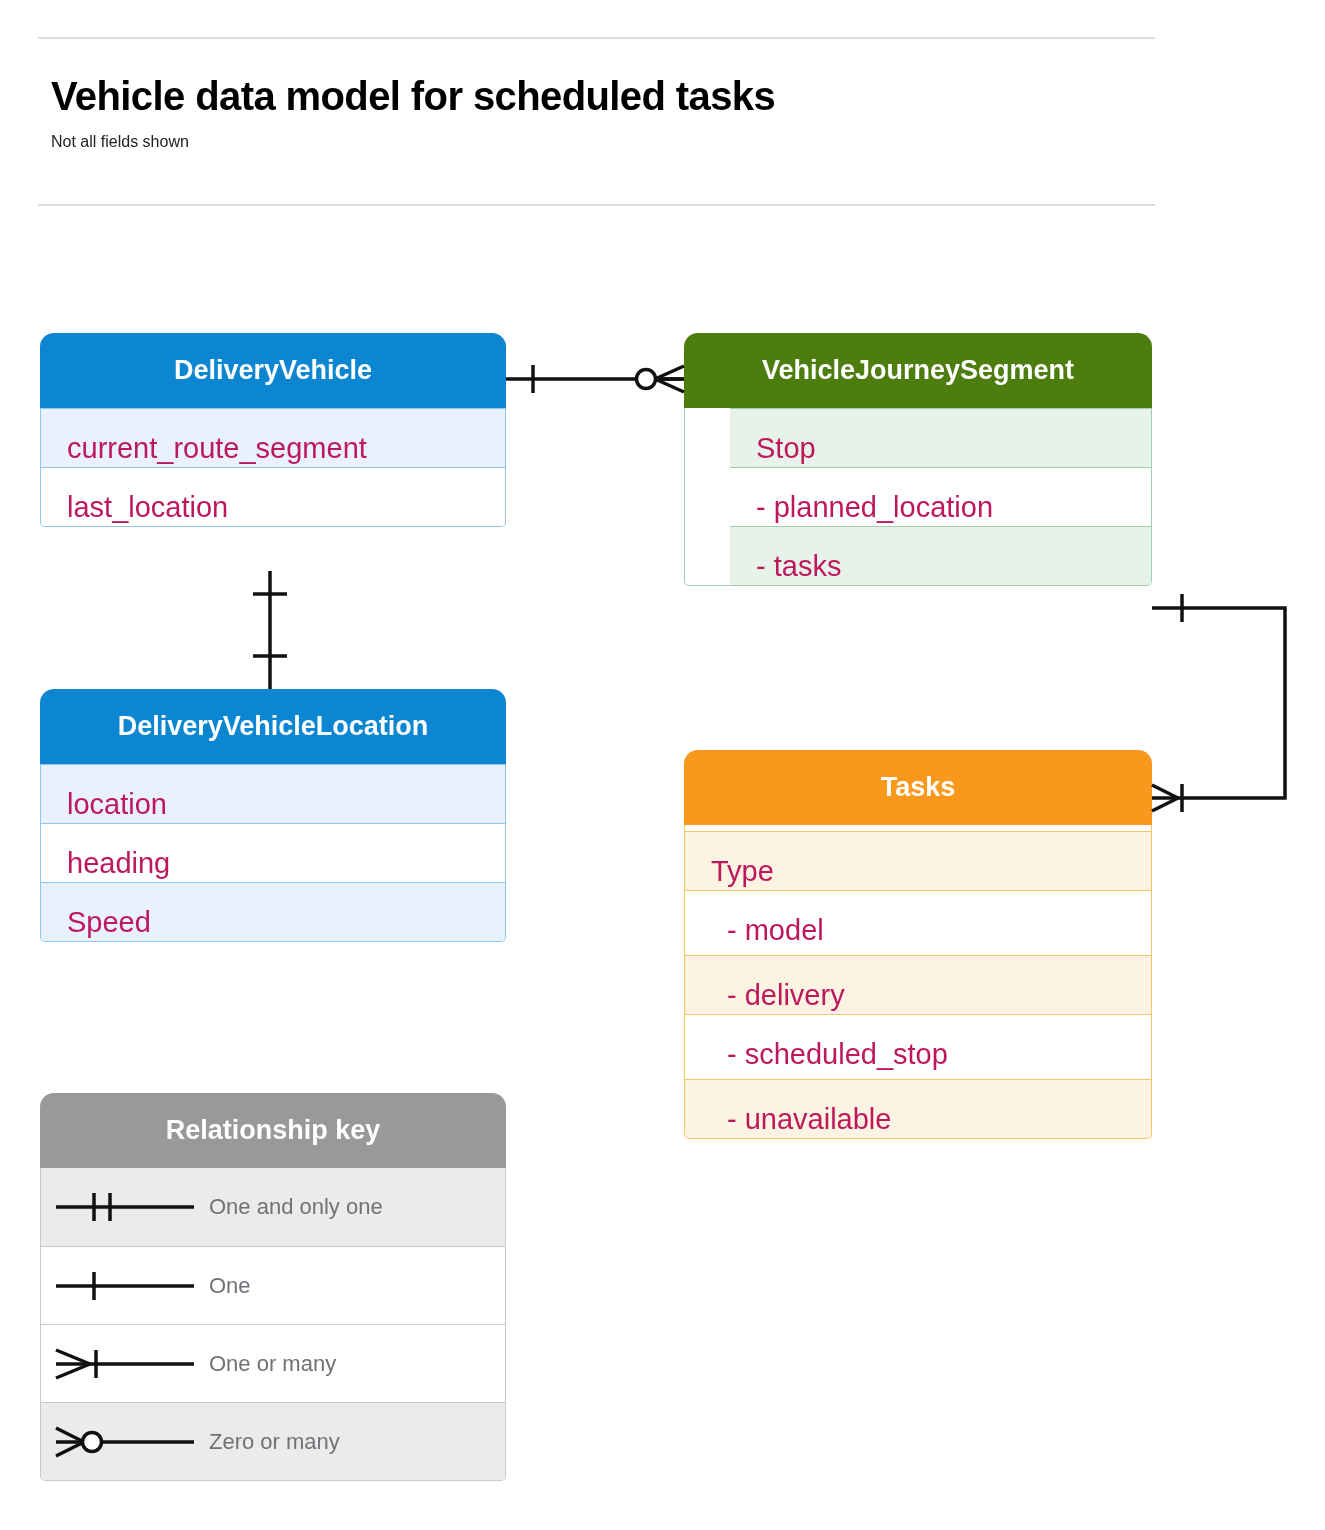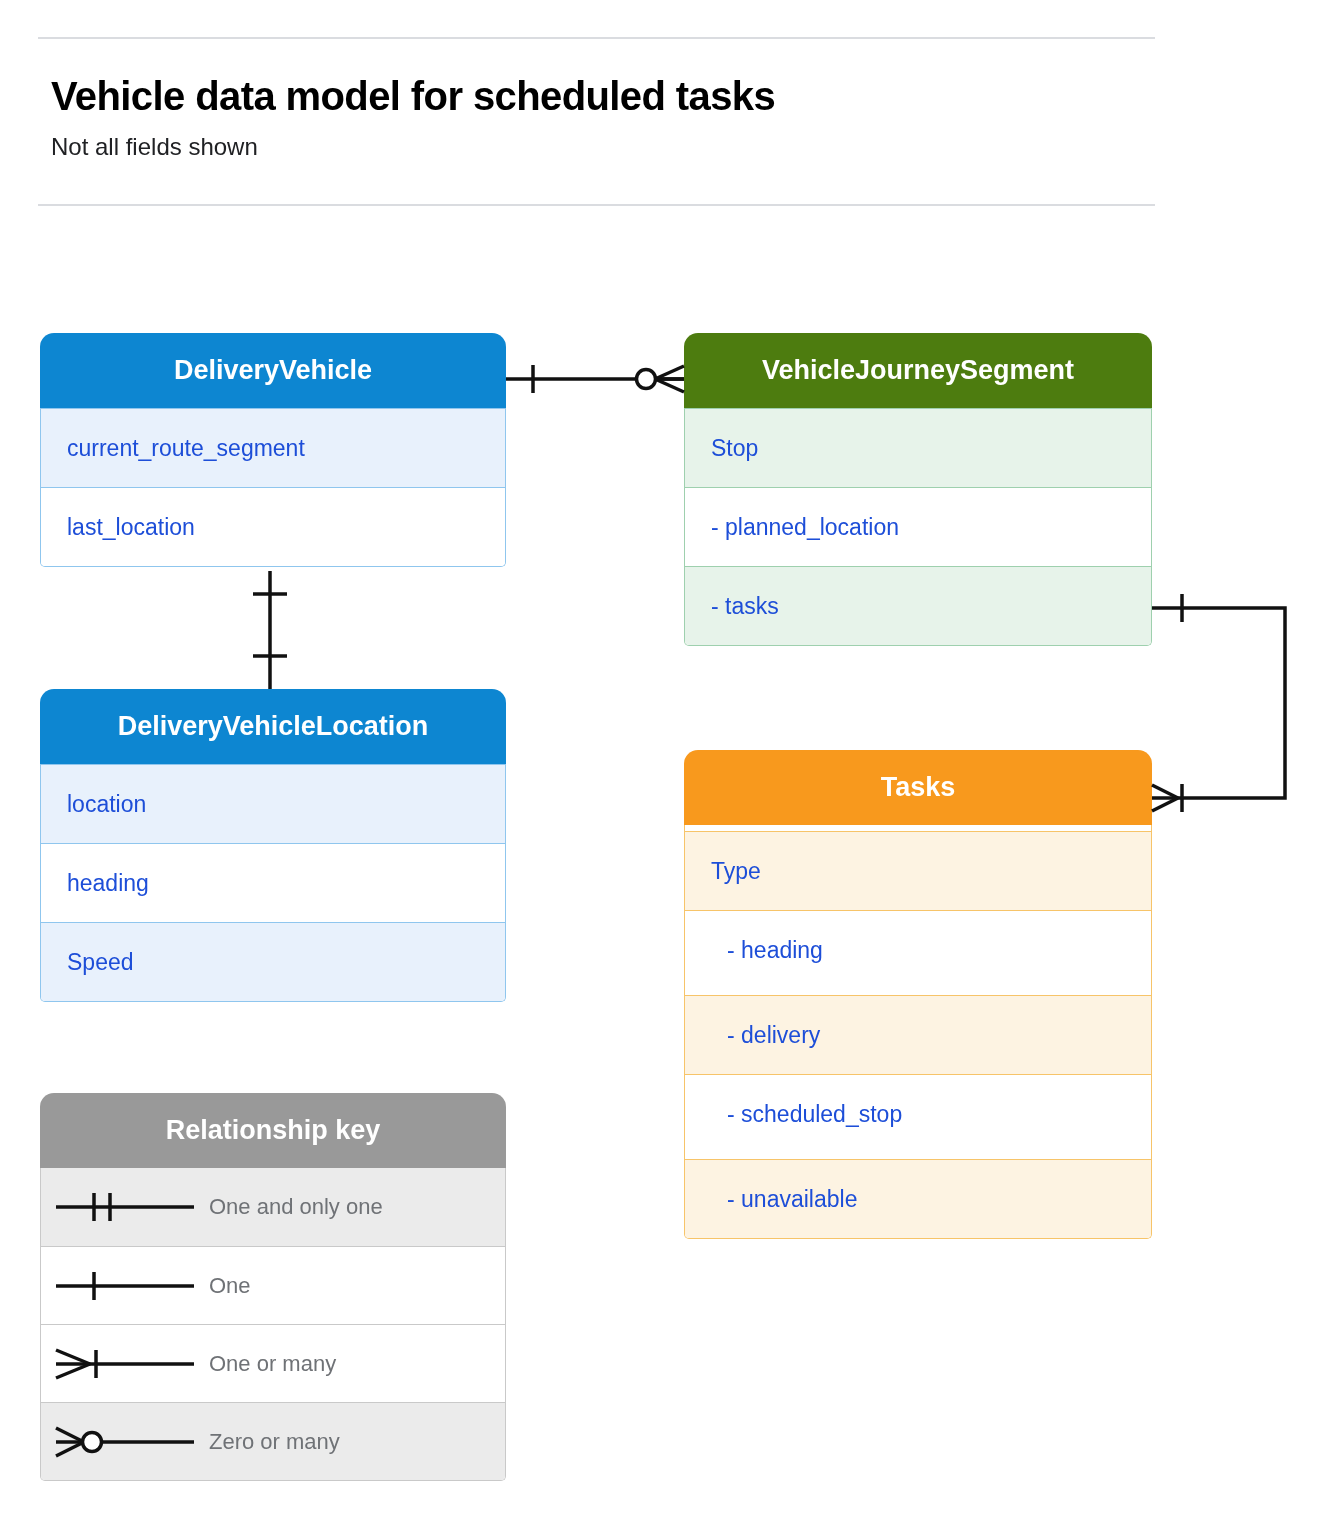--- a/index.html
+++ b/index.html
@@ -37,21 +37,21 @@
     font-size: 40px;
     font-weight: 700;
     letter-spacing: -0.6px;
     color: #000000;
     white-space: nowrap;
   }
   #page-subtitle {
     position: absolute;
     left: 51px;
     top: 133px;
-    font-size: 24px;
+    font-size: 16px;
     font-weight: 400;
     color: #202124;
     white-space: nowrap;
   }
 
   
   .entity {
     position: absolute;
     border-radius: 11px;
   }
@@ -60,44 +60,44 @@
     line-height: 75px;
     text-align: center;
     color: #ffffff;
     font-size: 27px;
     font-weight: 700;
     border-radius: 14px 14px 0 0;
     white-space: nowrap;
     overflow: hidden;
   }
   .entity-row {
-    height: 79px;
+    height: 59px;
     line-height: 79px;
-    font-size: 23px;
-    color: #1d4ed8;
+    font-size: 29px;
+    color: #be185d;
     padding-left: 26px;
     box-sizing: border-box;
     white-space: nowrap;
     overflow: hidden;
     border-top: 1.5px solid transparent;
   }
   .entity-row.sub   { padding-left: 42px; }
   .entity-row:last-child { border-radius: 0 0 3px 3px; }
 
   
   .theme-blue .entity-header { background: #0d86d1; }
   .theme-blue .entity-row    { background: #ffffff; border-color: #8fc6ee; }
   .theme-blue .entity-row.alt{ background: #e8f1fc; }
   .theme-blue .body-wrap     { border: 1.5px solid #8fc6ee; border-top: none; }
 
   
   .theme-green .entity-header { background: #4d7c0f; text-align: center; }
   .theme-green .entity-row    { background: #ffffff; border-color: #9ed0ae; }
   .theme-green .entity-row.alt{ background: #e7f3ea; }
-  .theme-green .body-wrap     { border: 1.5px solid #9ed0ae; border-top: none; }
+  .theme-green .body-wrap     { border: 1.5px solid #9ed0ae; border-top: none; padding-left: 45px; }
 
   
   .theme-orange .entity-header { background: #f8991d; }
   .theme-orange .entity-row    { background: #ffffff; border-color: #f7c469; }
   .theme-orange .entity-row.alt{ background: #fdf3e2; margin-top: 6px; }
   .theme-orange .body-wrap     { border: 1.5px solid #f7c469; border-top: none; }
 
   
   .theme-grey .entity-header { background: #999999; }
   .theme-grey .body-wrap     { border: 1.5px solid #c9c9c9; border-top: none; }
@@ -172,21 +172,21 @@
       <div class="entity-row alt">location</div>
       <div class="entity-row">heading</div>
       <div class="entity-row alt">Speed</div>
     </div>
   </div>
 
   <div class="entity theme-orange" id="ent-tasks" style="left:684px; top:750px; width:468px;">
     <div class="entity-header">Tasks</div>
     <div class="body-wrap">
       <div class="entity-row alt">Type</div>
-      <div class="entity-row sub">-  heading</div>
+      <div class="entity-row sub">-  model</div>
       <div class="entity-row alt sub">-  delivery</div>
       <div class="entity-row sub">-  scheduled_stop</div>
       <div class="entity-row alt sub">-  unavailable</div>
     </div>
   </div>
 
   <div class="entity theme-grey" id="ent-legend" style="left:40px; top:1093px; width:466px;">
     <div class="entity-header">Relationship key</div>
     <div class="body-wrap">
 

